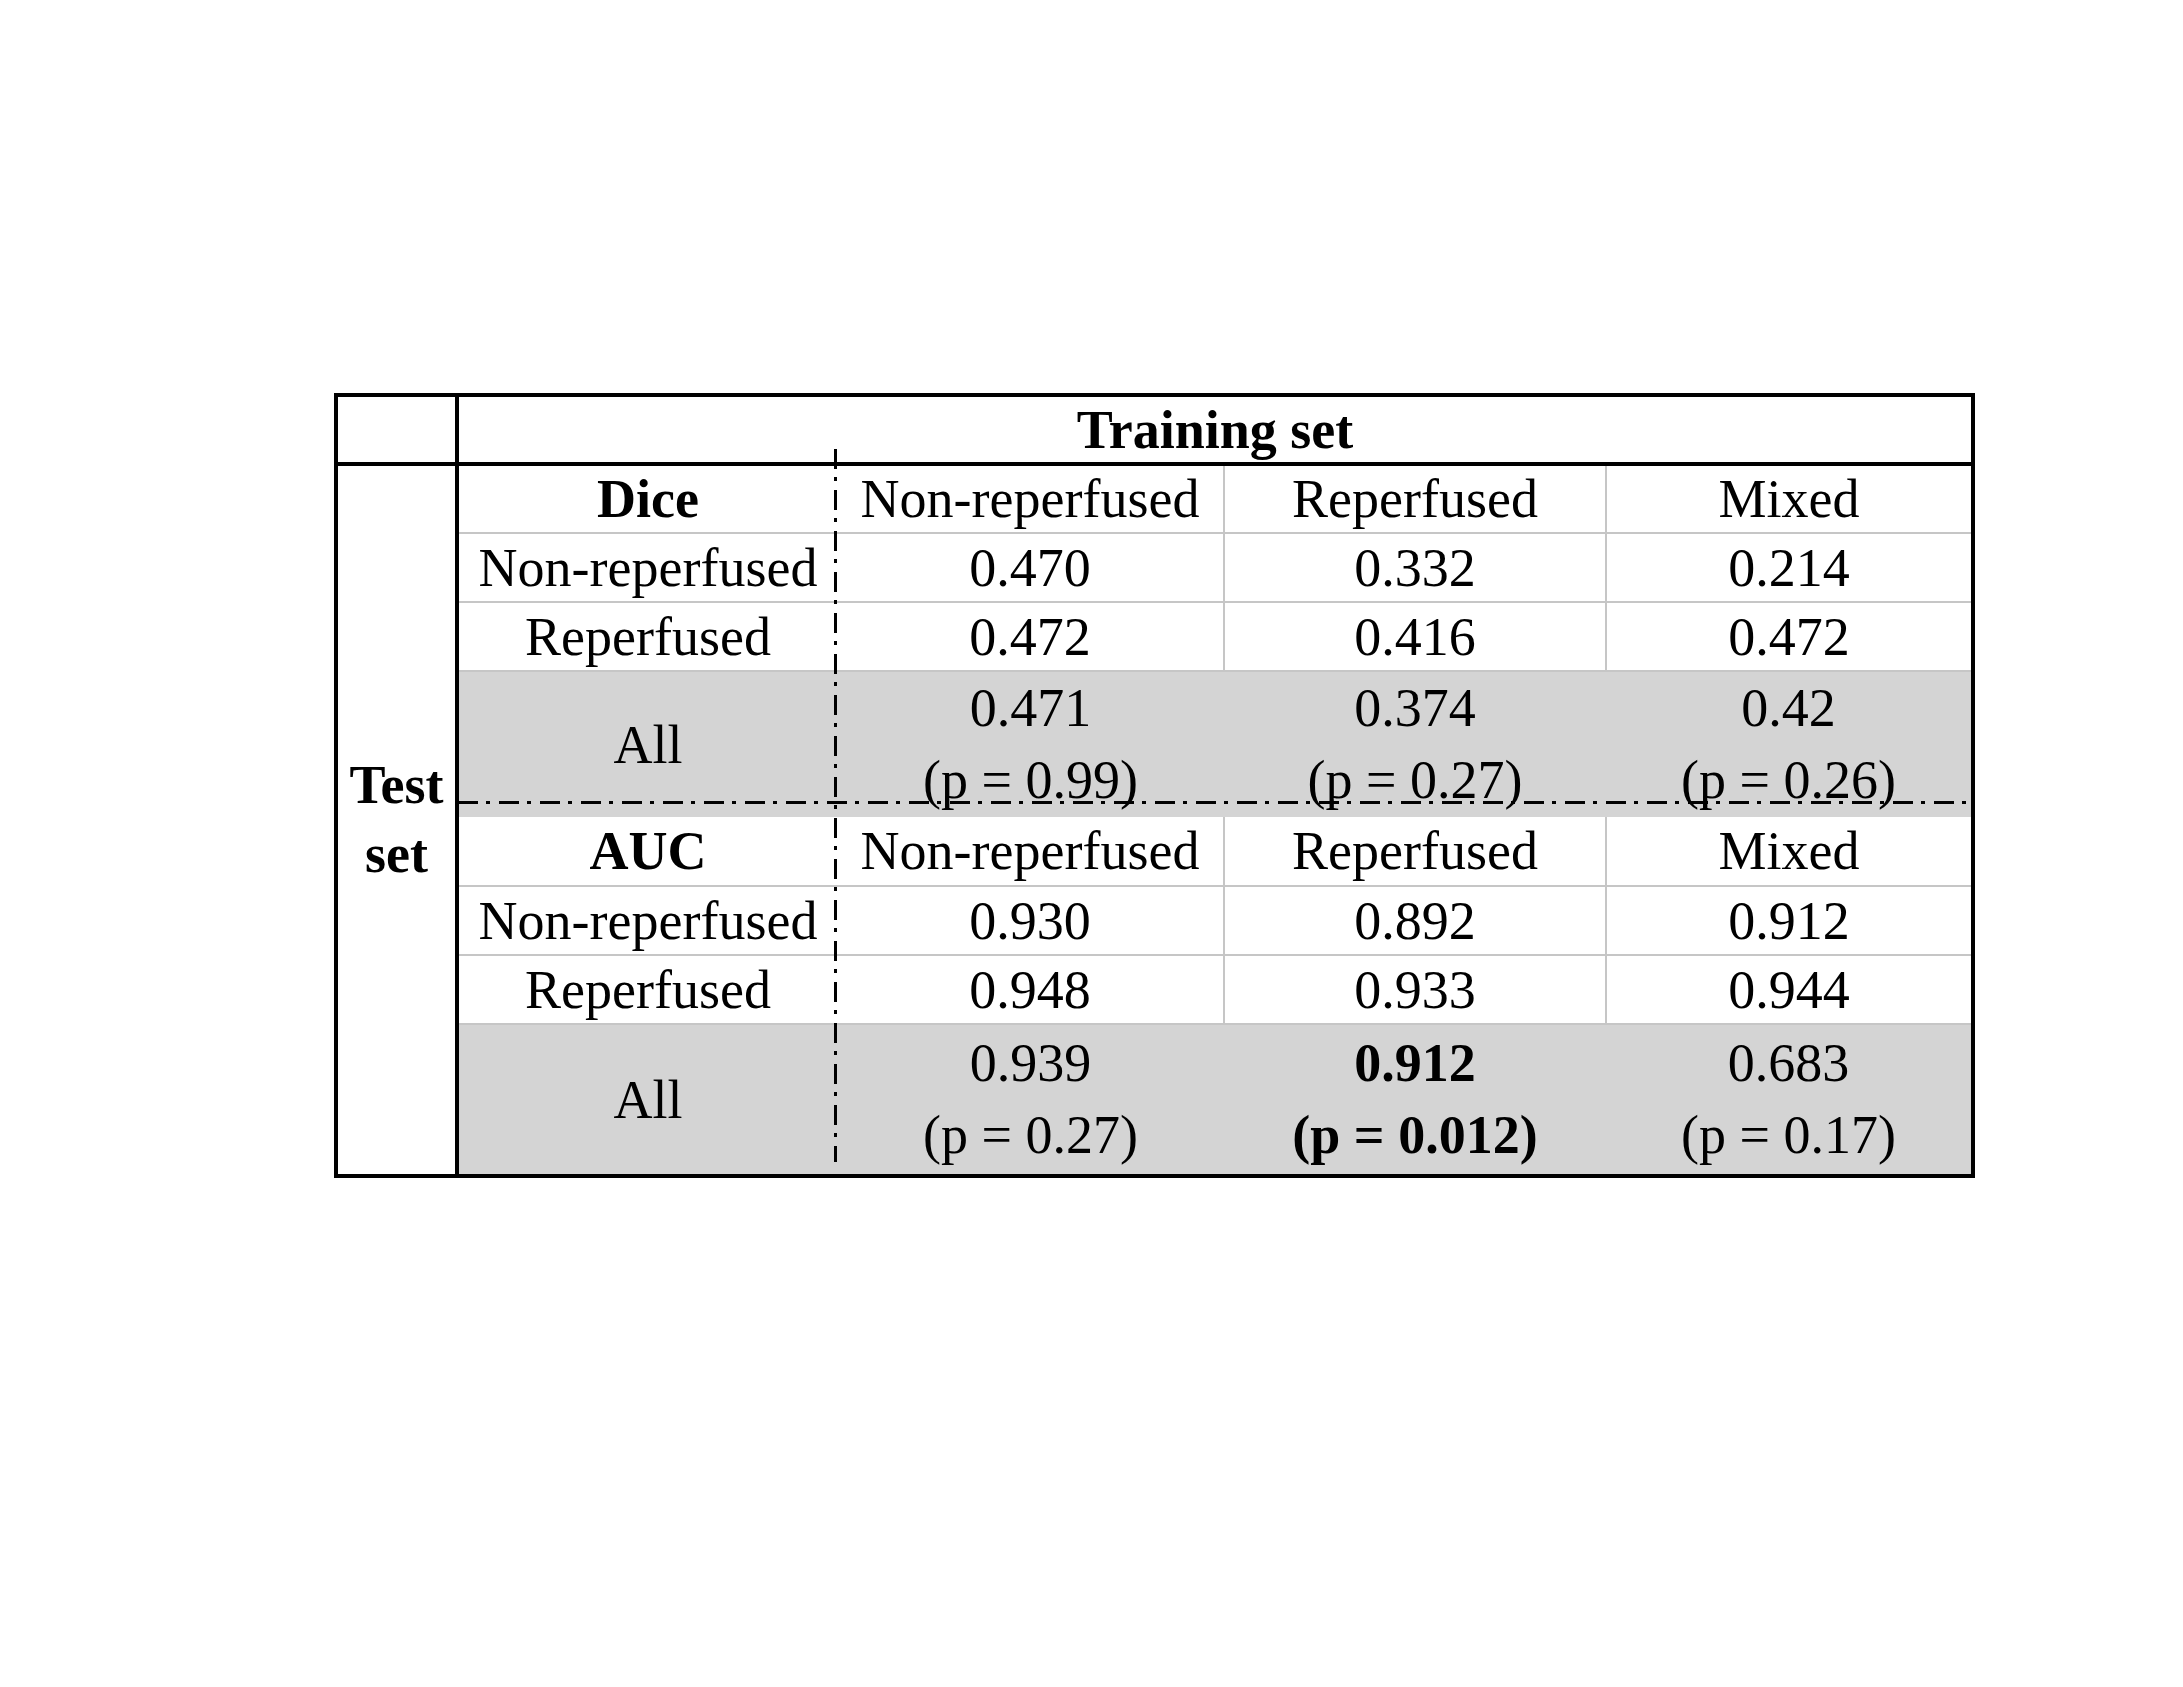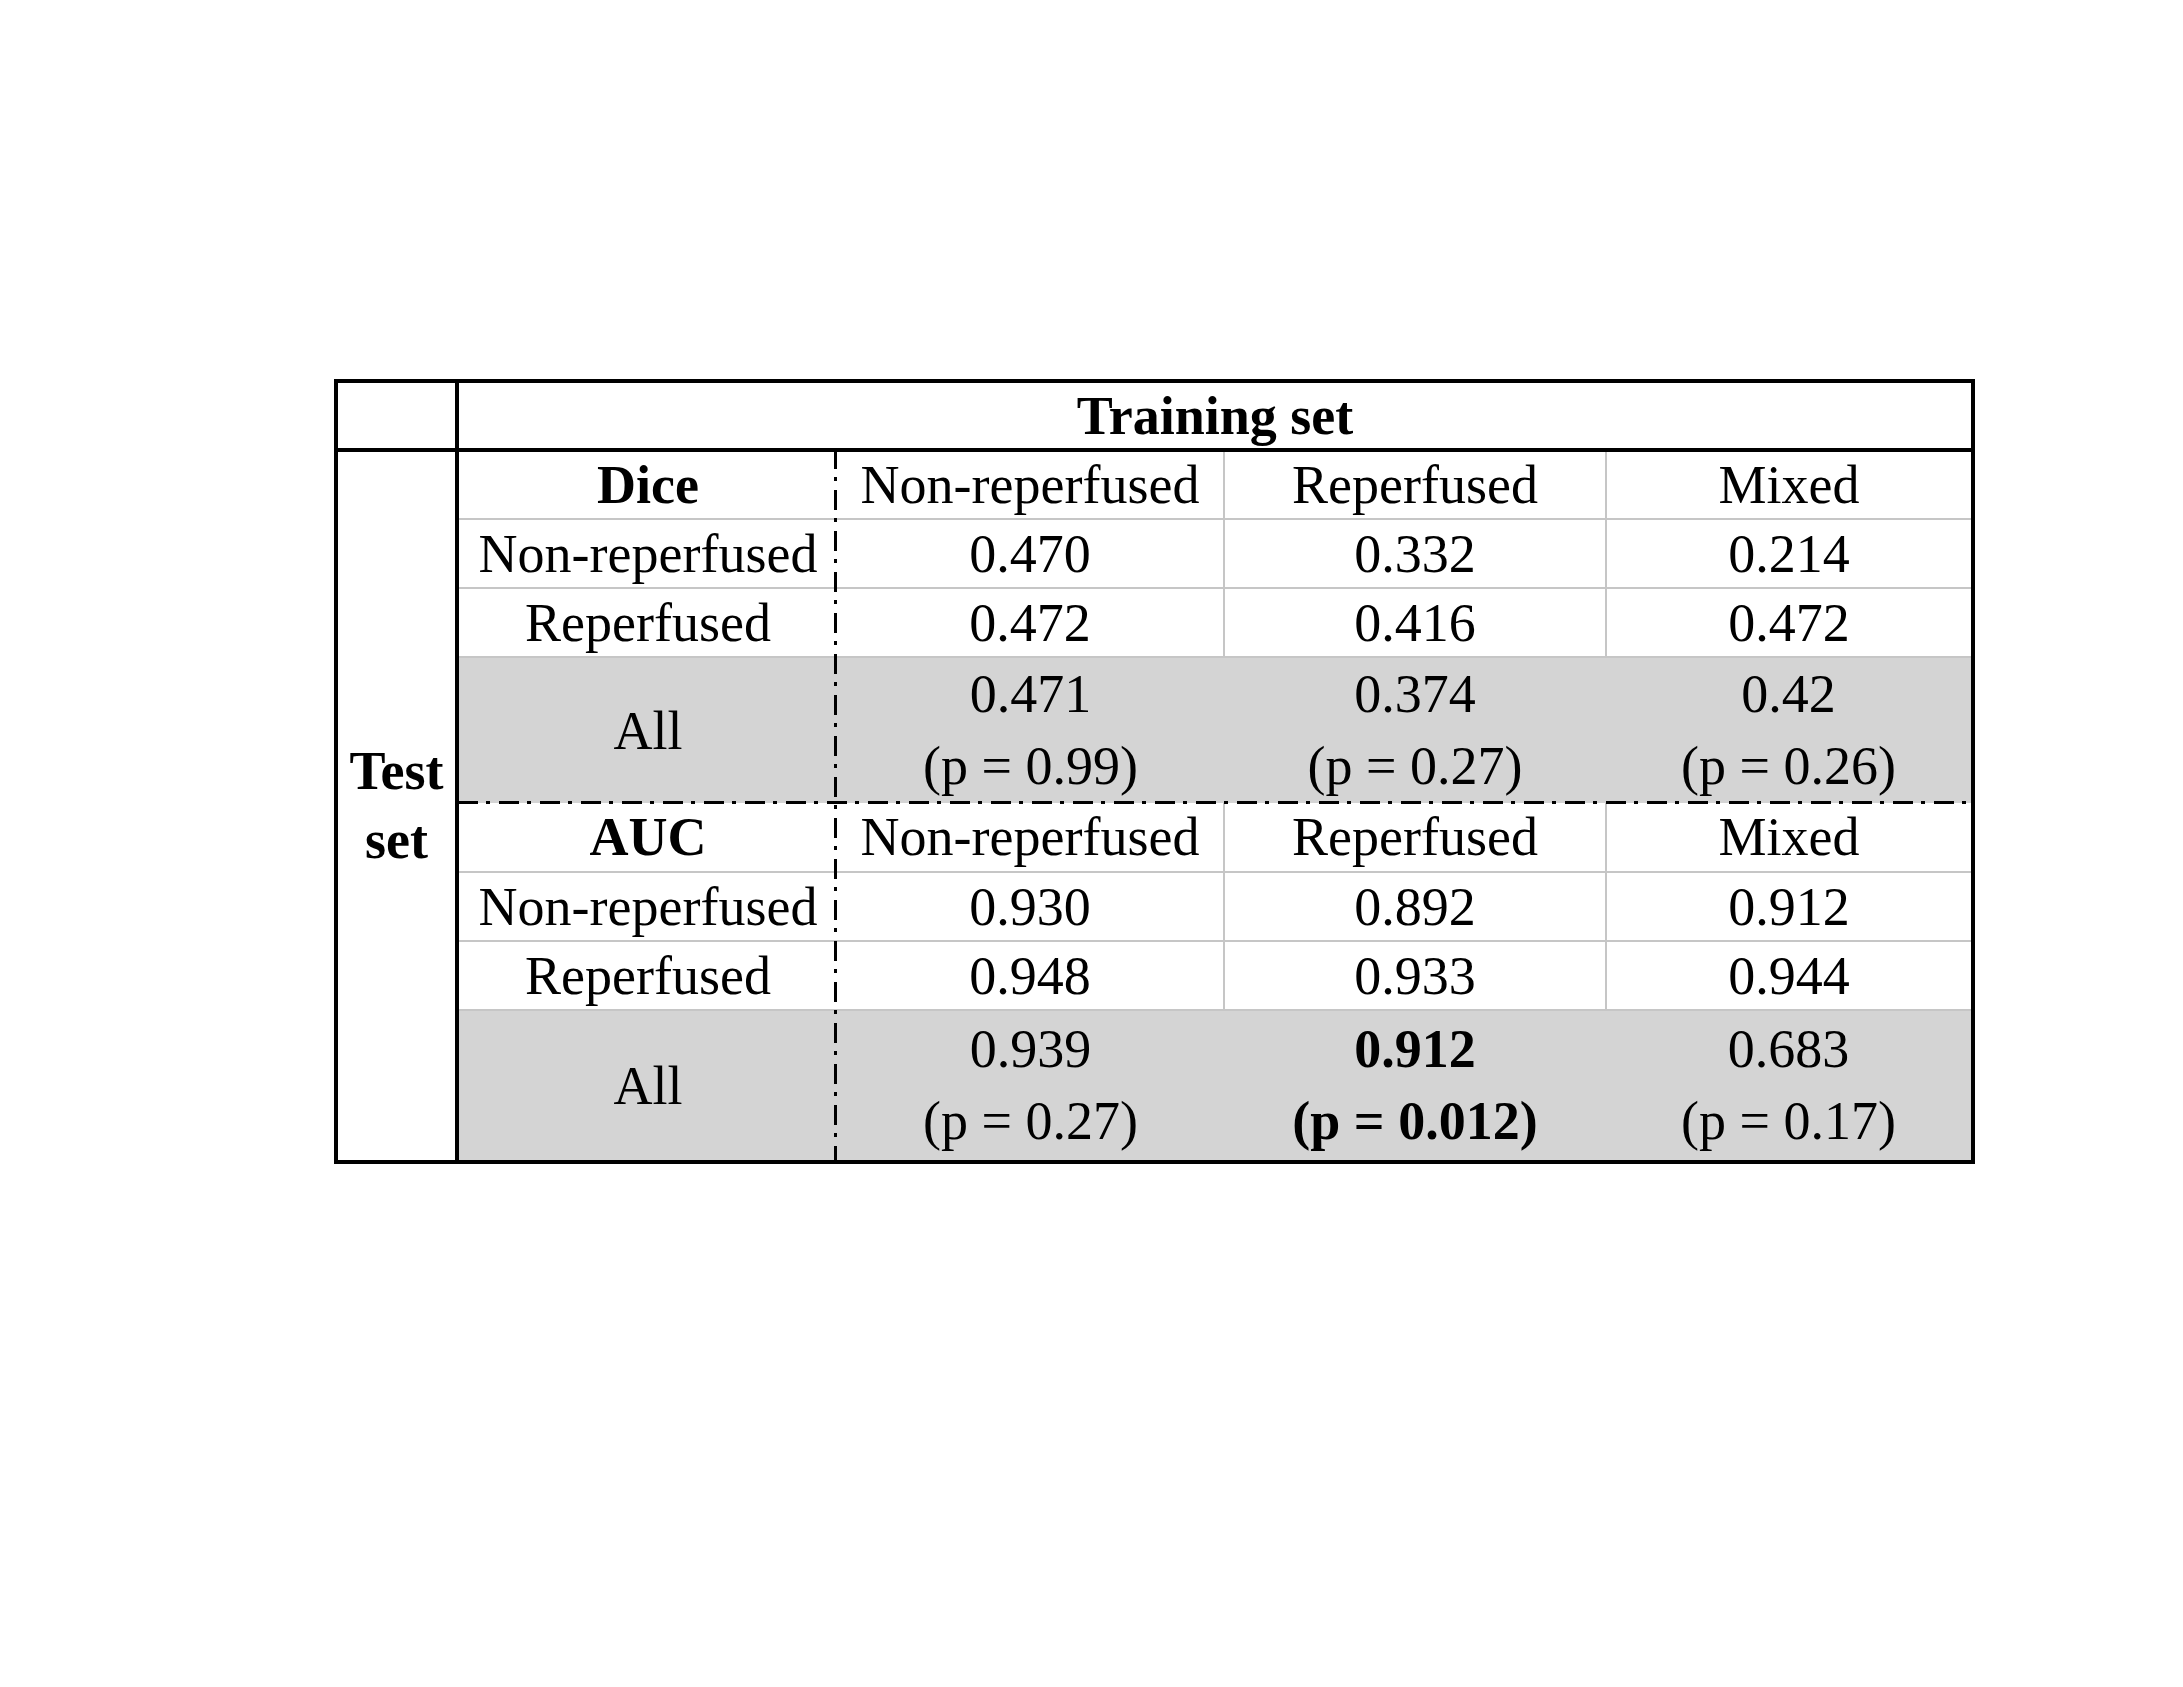--- a/index.html
+++ b/index.html
@@ -12,21 +12,21 @@
     width: 2183px;
     height: 1687px;
     background: #ffffff;
     overflow: hidden;
     font-family: "Liberation Serif", serif;
     color: #000000;
   }
   table.results {
     position: absolute;
     left: 334px;
-    top: 379px;
+    top: 393px;
     width: 1636px;
     height: 783px;
     border-collapse: collapse;
     table-layout: fixed;
     font-size: 54px;
     line-height: 1.0;
   }
   table.results td {
     text-align: center;
     vertical-align: middle;

